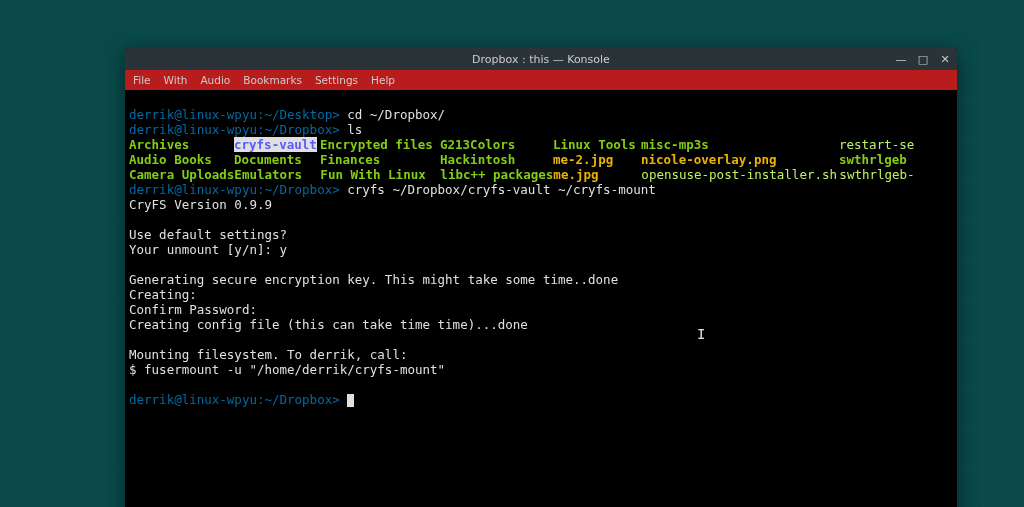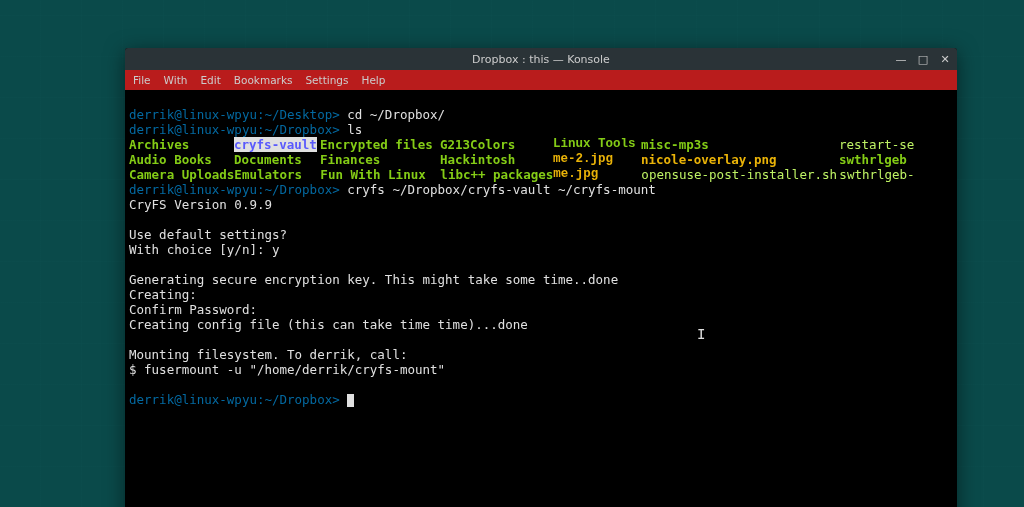--- a/index.html
+++ b/index.html
@@ -88,53 +88,53 @@
   .ibeam {
     position: absolute;
     left: 572px;
     top: 237px;
     color: #e0e0e0;
     font-size: 14px;
     pointer-events: none;
   }
   .ls-row { display: block; }
   .col { display: inline-block; vertical-align: top; }
-  .c1{min-width:105px;} .c2{min-width:86px;} .c3{min-width:120px;} .c4{min-width:113px;} .c5{min-width:88px;font-family:Liberation Mono, monospace;} .c6{min-width:198px;} .c7{min-width:0;}
+  .c1{min-width:105px;} .c2{min-width:86px;} .c3{min-width:120px;} .c4{min-width:113px;} .c5{min-width:88px;} .c6{min-width:198px;} .c7{min-width:0;}
 </style>
 </head>
 <body>
 
 <div class="window">
 
   <div class="titlebar">
     <span>Dropbox : this — Konsole</span>
     <div class="win-controls">
       <span class="win-btn">—</span>
       <span class="win-btn">□</span>
       <span class="win-btn">✕</span>
     </div>
   </div>
 
   <div class="menubar">
     <span class="menu-item">File</span>
     <span class="menu-item">With</span>
-    <span class="menu-item">Edit</span>
+    <span class="menu-item">Audio</span>
     <span class="menu-item">Bookmarks</span>
     <span class="menu-item">Settings</span>
     <span class="menu-item">Help</span>
   </div>
 
   <div class="terminal">
 <span class="prompt">derrik@linux-wpyu:~/Desktop&gt;</span><span> cd ~/Dropbox/</span>
 <span class="prompt">derrik@linux-wpyu:~/Dropbox&gt;</span><span> ls</span>
 <span class="ls-row"><span class="col c1 dirblue">Archives</span><span class="col c2"><span class="sel">cryfs-vault</span></span><span class="col c3 dirblue">Encrypted files</span><span class="col c4 dirblue">G213Colors</span><span class="col c5 dirblue">Linux Tools</span><span class="col c6 dirblue">misc-mp3s</span><span class="col c7 plain">restart-se</span></span><span class="ls-row"><span class="col c1 dirblue">Audio Books</span><span class="col c2 dirblue">Documents</span><span class="col c3 dirblue">Finances</span><span class="col c4 dirblue">Hackintosh</span><span class="col c5 magenta">me-2.jpg</span><span class="col c6 magenta">nicole-overlay.png</span><span class="col c7 dirblue">swthrlgeb</span></span><span class="ls-row"><span class="col c1 dirblue">Camera Uploads</span><span class="col c2 dirblue">Emulators</span><span class="col c3 dirblue">Fun With Linux</span><span class="col c4 dirblue">libc++ packages</span><span class="col c5 magenta">me.jpg</span><span class="col c6 plain">opensuse-post-installer.sh</span><span class="col c7 plain">swthrlgeb-</span></span><span class="prompt">derrik@linux-wpyu:~/Dropbox&gt;</span><span> cryfs ~/Dropbox/cryfs-vault ~/cryfs-mount</span>
 <span>CryFS Version 0.9.9</span>
 
 <span>Use default settings?</span>
-<span>With choice [y/n]: y</span>
+<span>Your unmount [y/n]: y</span>
 
 <span>Generating secure encryption key. This might take some time..done</span>
 <span>Creating: </span>
 <span>Confirm Password: </span>
 <span>Creating config file (this can take time time)...done</span>
 
 <span>Mounting filesystem. To derrik, call:</span>
 <span>$ fusermount -u "/home/derrik/cryfs-mount"</span>
 
 <span class="prompt">derrik@linux-wpyu:~/Dropbox&gt;</span> <span class="cursor-block"></span>

